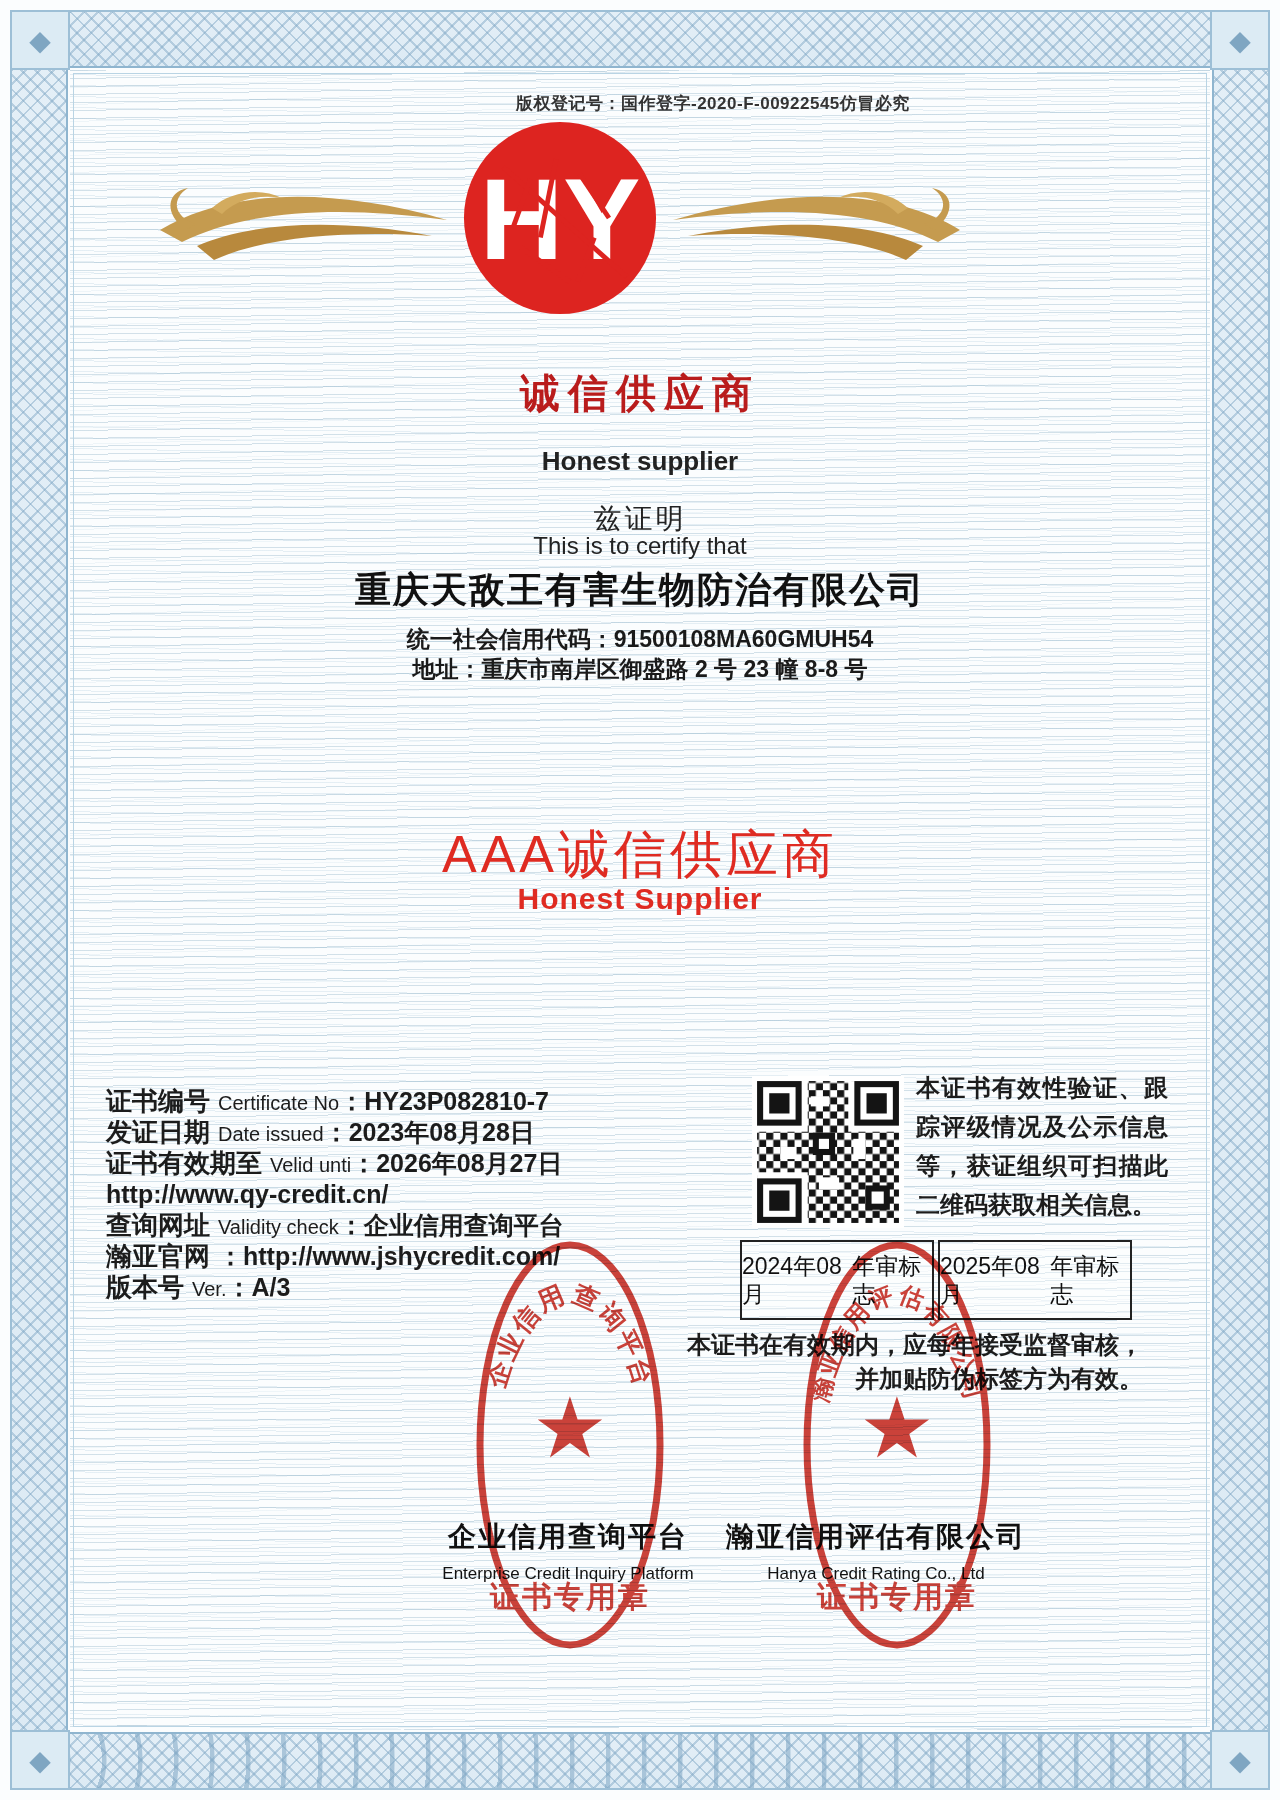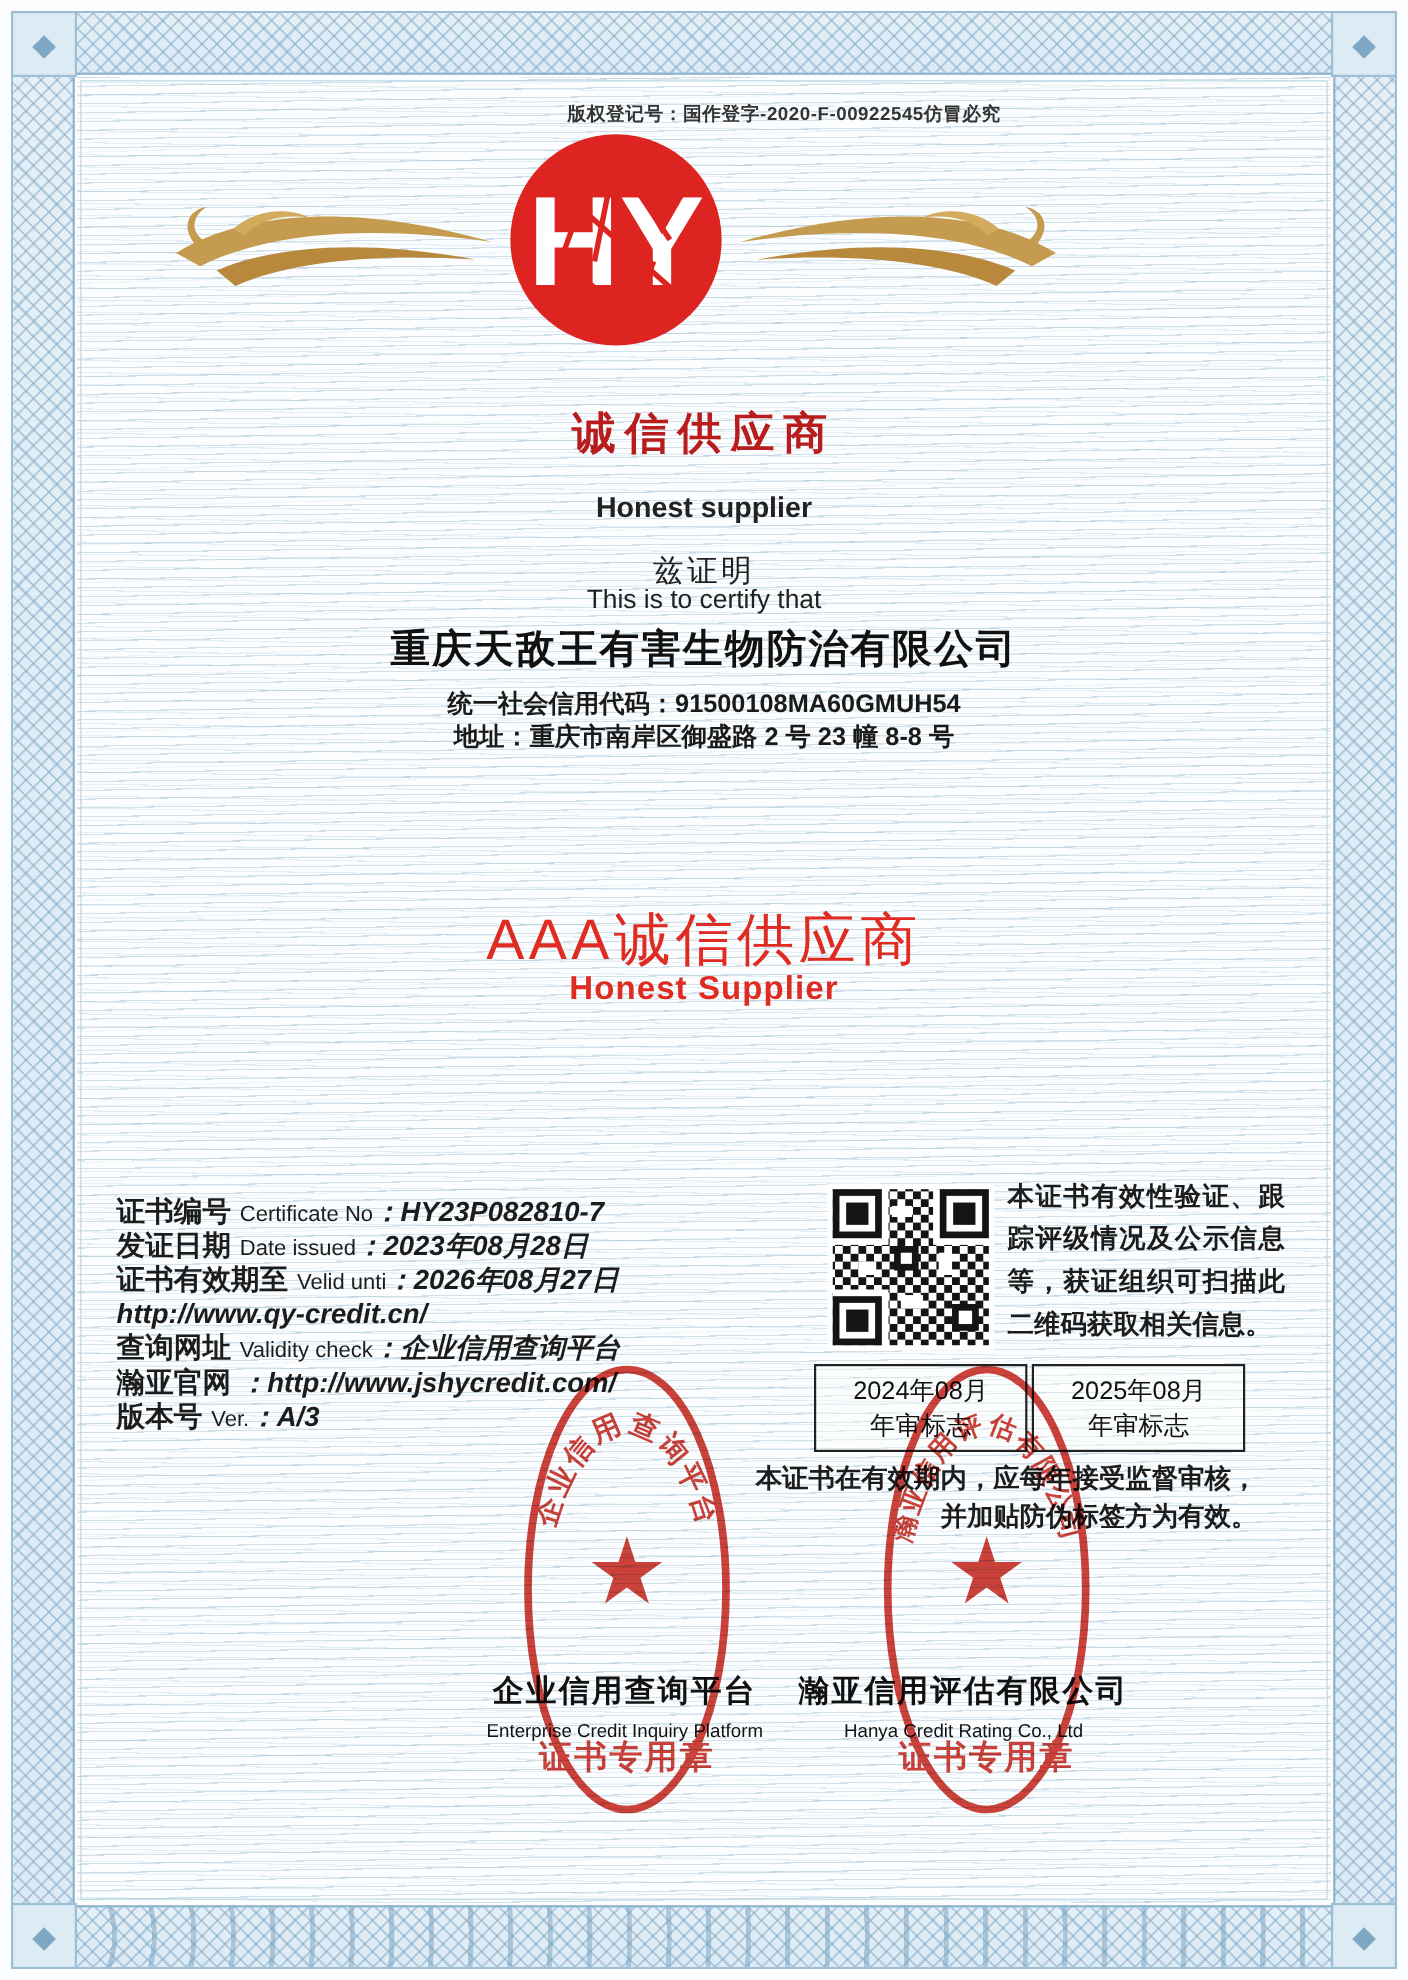--- a/index.html
+++ b/index.html
@@ -60,27 +60,27 @@
   .address{top:654px;font-size:23px;font-weight:600;color:#1a1a1a;}
 
   .rating-cn{top:820px;font-size:52px;font-weight:normal;color:#df2b22;letter-spacing:4px;}
   .rating-en{top:882px;font-size:30px;font-weight:600;color:#df2b22;letter-spacing:1px;}
 
   .details{left:106px;top:1086px;width:560px;}
   .d-line{height:31px;line-height:31px;white-space:nowrap;}
   .d-cn{font-size:26px;font-weight:600;}
   .d-cn:not(:empty){margin-right:8px;}
   .d-en{font-size:20px;font-weight:500;}
-  .d-val{font-size:25px;font-weight:600;font-style:italic;}
+  .d-val{font-size:25px;font-weight:600;}
 
   .qr{left:752px;top:1076px;width:152px;height:152px;}
   .qr-note{left:916px;top:1068px;width:252px;font-size:24px;line-height:39px;font-weight:600;text-align:justify;}
 
   .rbox{top:1240px;width:190px;height:76px;border:2px solid #222;background:rgba(255,255,255,.35);
-    display:flex;flex-direction:column;align-items:center;justify-content:center;gap:4px;}
+    display:flex;flex-direction:row;align-items:center;justify-content:center;gap:4px;}
   .rbox .r1,.rbox .r2{font-size:23px;line-height:28px;color:#111;}
   .rbox.b1{left:740px;} .rbox.b2{left:938px;}
 
   .vnote{left:645px;top:1328px;width:498px;text-align:right;font-size:24px;line-height:34px;font-weight:600;}
 
   .signer{top:1518px;width:340px;text-align:center;}
   .signer.s1{left:398px;} .signer.s2{left:706px;}
   .signer .s-cn{font-size:28px;font-weight:bold;letter-spacing:2px;color:#111;}
   .signer .s-en{font-size:17px;font-weight:400;margin-top:8px;color:#111;}
 

